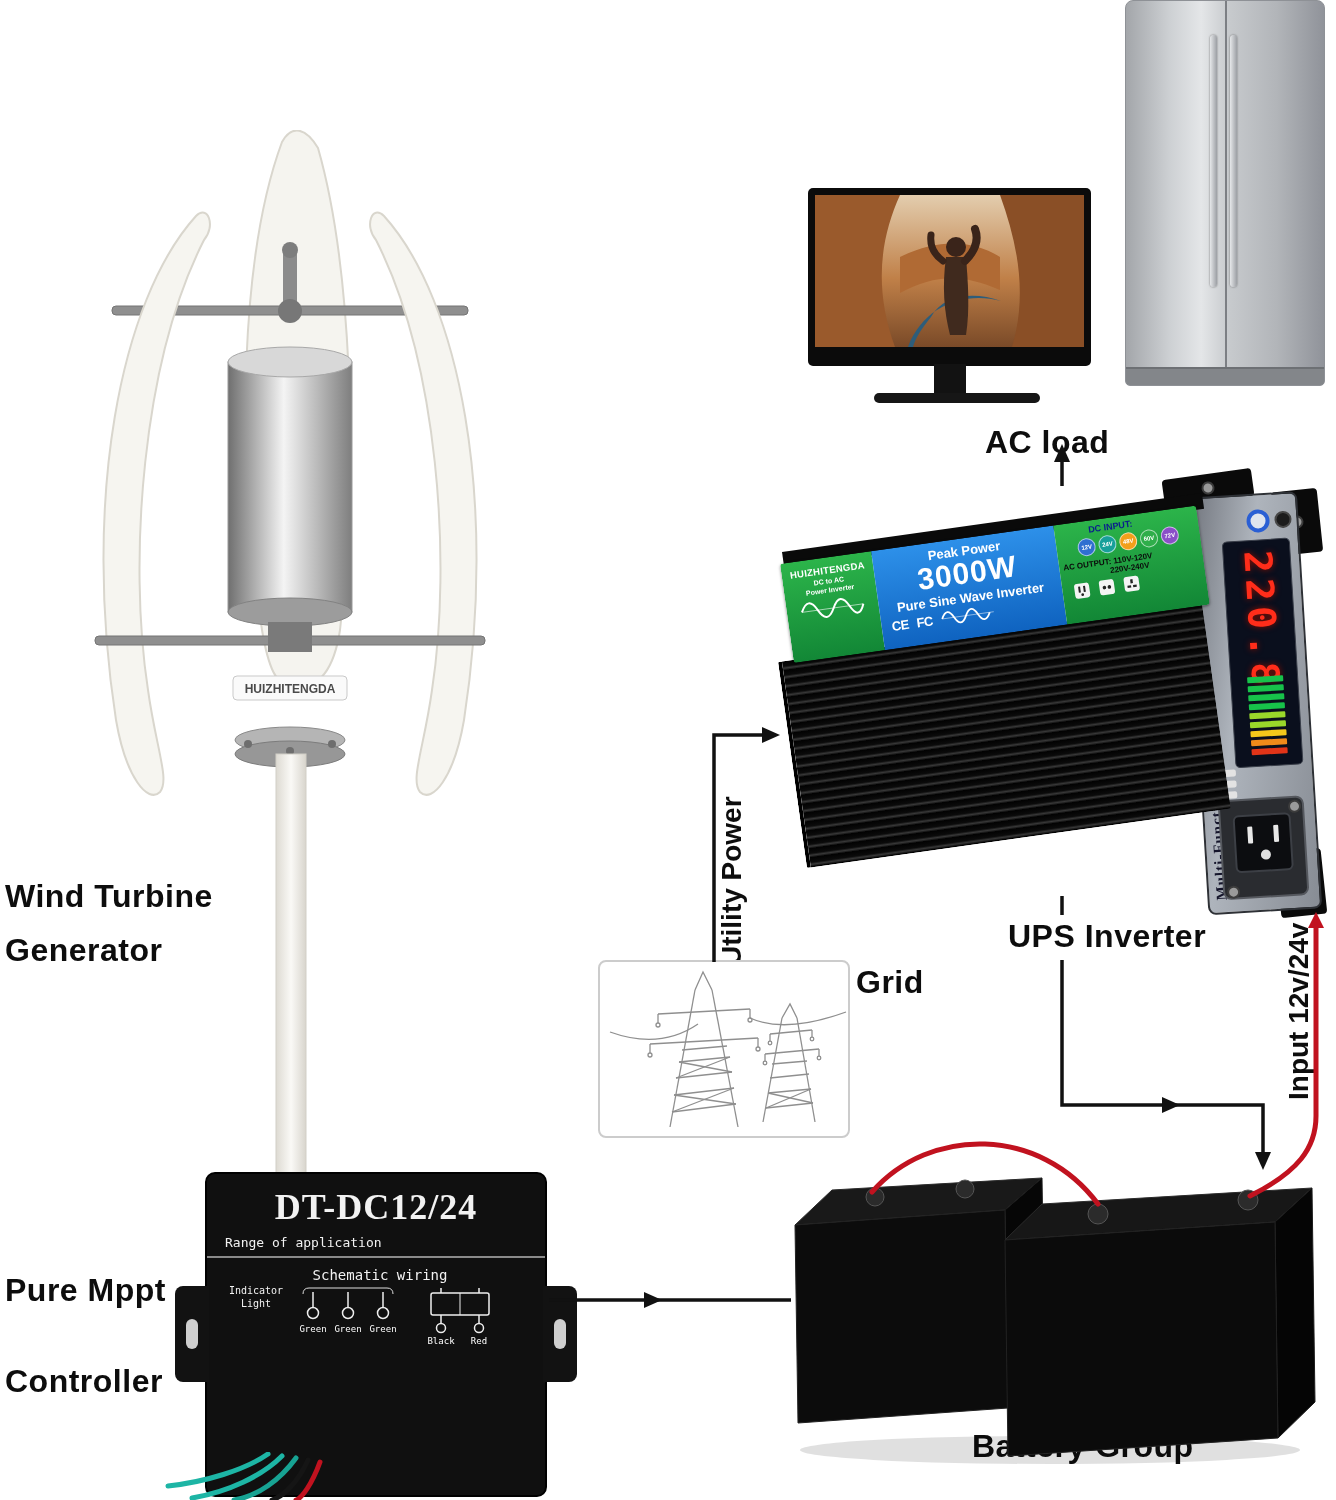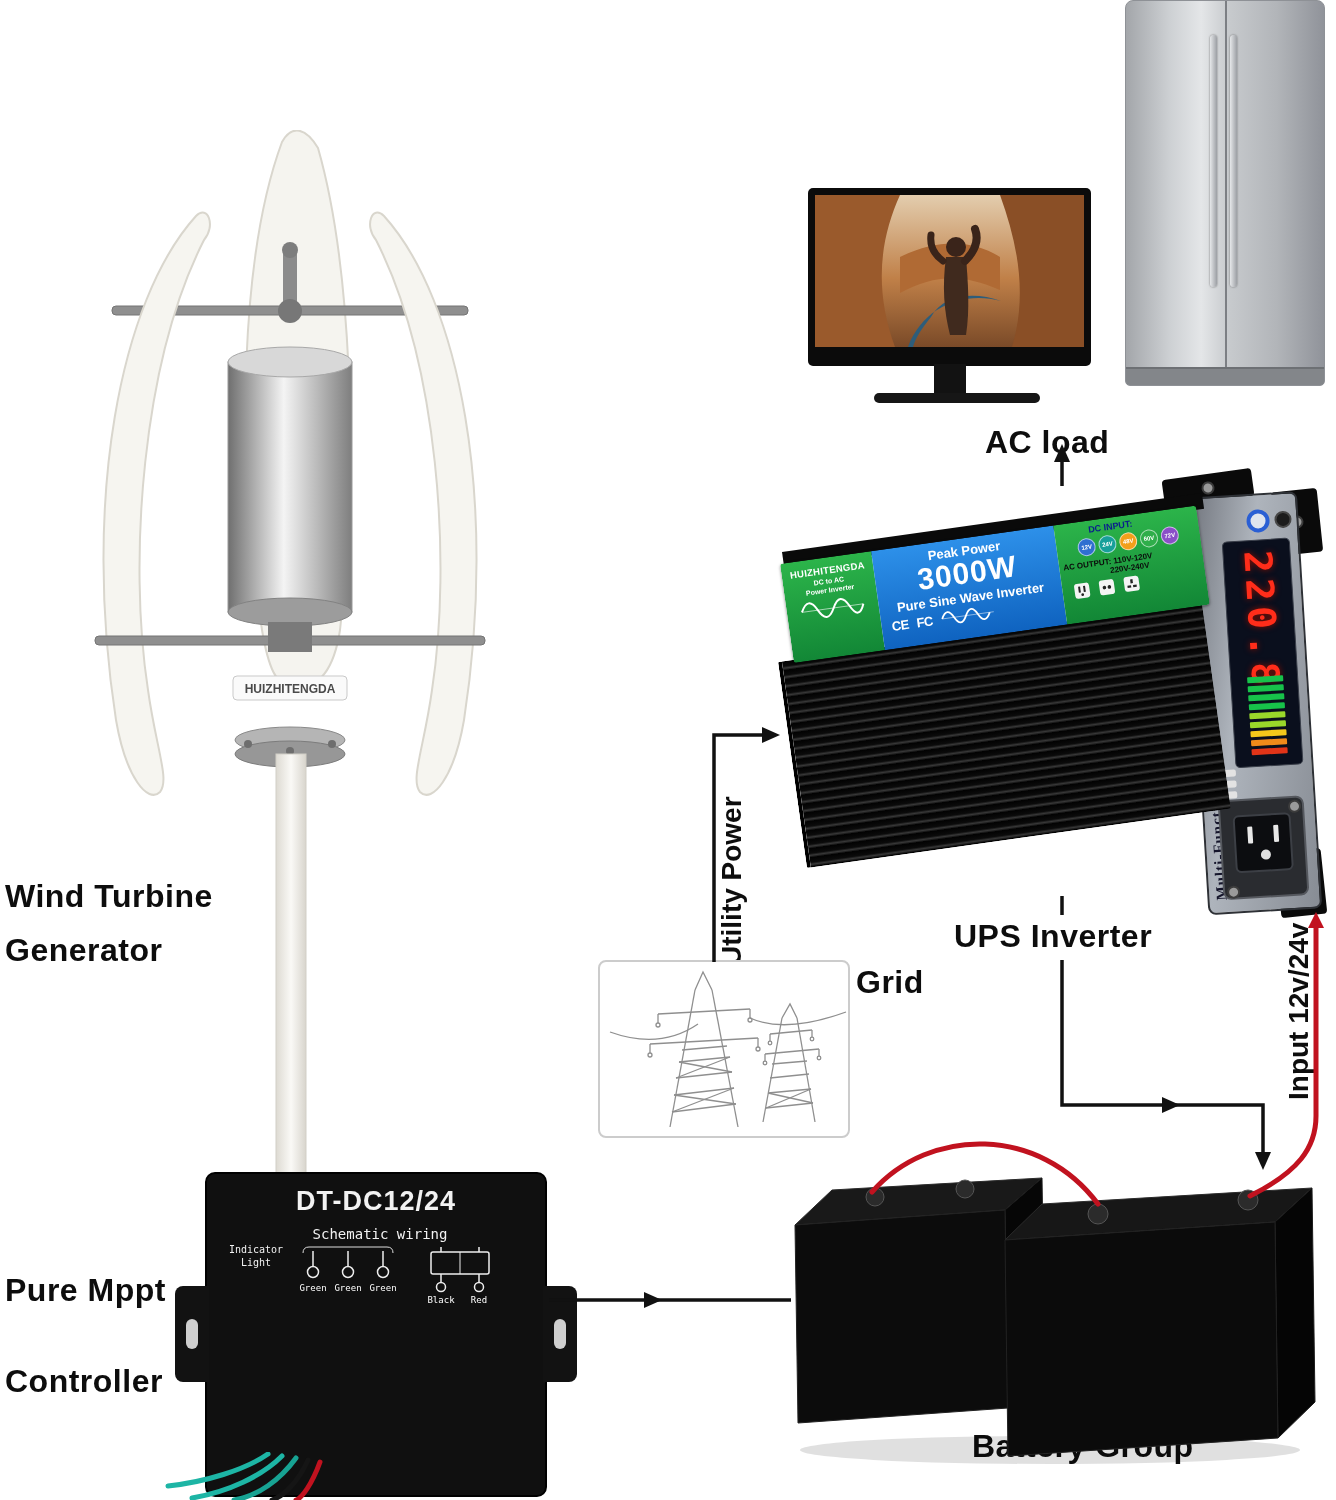--- a/index.html
+++ b/index.html
@@ -76,21 +76,21 @@
   .hole{left:24px;top:34px;width:10px;height:10px;border-radius:50%;background:#e0e0e0;}
   .screw{width:9px;height:9px;border-radius:50%;background:#9a9a9a;border:2px solid #3c3c3c;}
   .flange{background:#0a0a0a;border-radius:4px;}
   .flange .screw{position:absolute;left:50%;top:50%;transform:translate(-50%,-50%);}
 
   
   .controller{left:205px;top:1172px;width:342px;height:325px;background:#101010;border:2px solid #000;border-radius:10px;
               color:#f2f2f2;font-family:"DejaVu Sans Mono",monospace;box-sizing:border-box;}
   .ctrl-ear{top:112px;width:34px;height:96px;background:#121212;}
   .ctrl-ear .earhole{position:absolute;left:50%;top:50%;transform:translate(-50%,-50%);width:12px;height:30px;background:#cfcfcf;border-radius:6px;}
-  .ctrl-model{font-family:Liberation Sans, sans-serif;font-size:27px;font-weight:700;text-align:center;margin-top:12px;letter-spacing:1px;}
+  .ctrl-model{font-family:Liberation Serif, serif;font-size:36px;font-weight:700;text-align:center;margin-top:12px;letter-spacing:1px;}
   .ctrl-title{font-size:13.5px;font-weight:700;text-align:center;margin-top:8px;padding-bottom:9px;border-bottom:2px solid #8a8a8a;}
   .ctrl-row{display:flex;padding:7px 26px 6px 18px;border-bottom:2px solid #8a8a8a;font-size:13px;}
   .ctrl-row .lab{flex:1;}
   .ctrl-schem-title{font-size:14px;text-align:center;margin-top:9px;margin-left:8px;}
   .ctrl-schem{display:flex;align-items:flex-start;padding:2px 8px 0 14px;}
   .ind-label{width:70px;font-size:10px;text-align:center;line-height:1.25;}
 
   .arrowline{stroke:#111;stroke-width:3.5;fill:none;}
   .redwire{stroke:#c1121f;stroke-width:5;fill:none;stroke-linecap:round;}
 </style>
@@ -173,21 +173,21 @@
     <div class="abs fridge-handle" style="left:104px;"></div>
     <div class="abs fridge-kick"></div>
   </div>
 
   <div class="abs biglabel" style="left:5px;top:878px;">Wind Turbine</div>
   <div class="abs biglabel" style="left:5px;top:932px;">Generator</div>
   <div class="abs biglabel" style="left:5px;top:1272px;">Pure Mppt</div>
   <div class="abs biglabel" style="left:5px;top:1363px;">Controller</div>
   <div class="abs biglabel" style="left:985px;top:404px;margin-top:20px;">AC load</div>
   <div class="abs biglabel" style="left:856px;top:964px;">Grid</div>
-  <div class="abs biglabel" style="left:954px;top:918px;">UPS Inverter</div>
+  <div class="abs biglabel" style="left:1008px;top:918px;">UPS Inverter</div>
   <div class="abs biglabel" style="left:972px;top:1428px;">Battery Group</div>
   <div class="abs vlabel" style="left:716px;top:748px;height:218px;">Utility Power</div>
   <div class="abs vlabel" style="left:1283px;top:872px;height:228px;">Input 12v/24v</div>
 
   <div class="abs gridbox">
     <svg width="248" height="174" viewBox="0 0 248 174" stroke="#8f8f8f" stroke-width="1.3" fill="none">
       <path d="M10,70 Q60,88 98,62"></path>
         <path d="M150,56 Q185,72 246,50"></path>
 
       <path d="M70,165 L95,28"></path>
@@ -363,20 +363,24 @@
   </svg>
 
   <div class="abs controller">
     <div class="abs ctrl-ear" style="left:-32px;border-radius:8px 0 0 8px;">
       <div class="earhole"></div>
     </div>
     <div class="abs ctrl-ear" style="right:-32px;border-radius:0 8px 8px 0;">
       <div class="earhole"></div>
     </div>
     <div class="ctrl-model">DT-DC12/24</div>
+    <div class="ctrl-row">
+        <span class="lab">Range of application</span>
+        <span></span>
+      </div>
     <div class="ctrl-schem-title">Schematic wiring</div>
     <div class="ctrl-schem">
       <div class="ind-label">
         <span>Indicator</span><br>
         <span>Light</span>
       </div>
       <svg width="226" height="64" viewBox="0 0 226 64">
         <path d="M12,9 Q12,3 18,3 H96 Q102,3 102,9" stroke="#ddd" fill="none"></path>
         <path d="M22,7 V22" stroke="#eee" stroke-width="1.5"></path>
           <circle cx="22" cy="28" r="5.5" stroke="#eee" fill="none" stroke-width="1.5"></circle>

